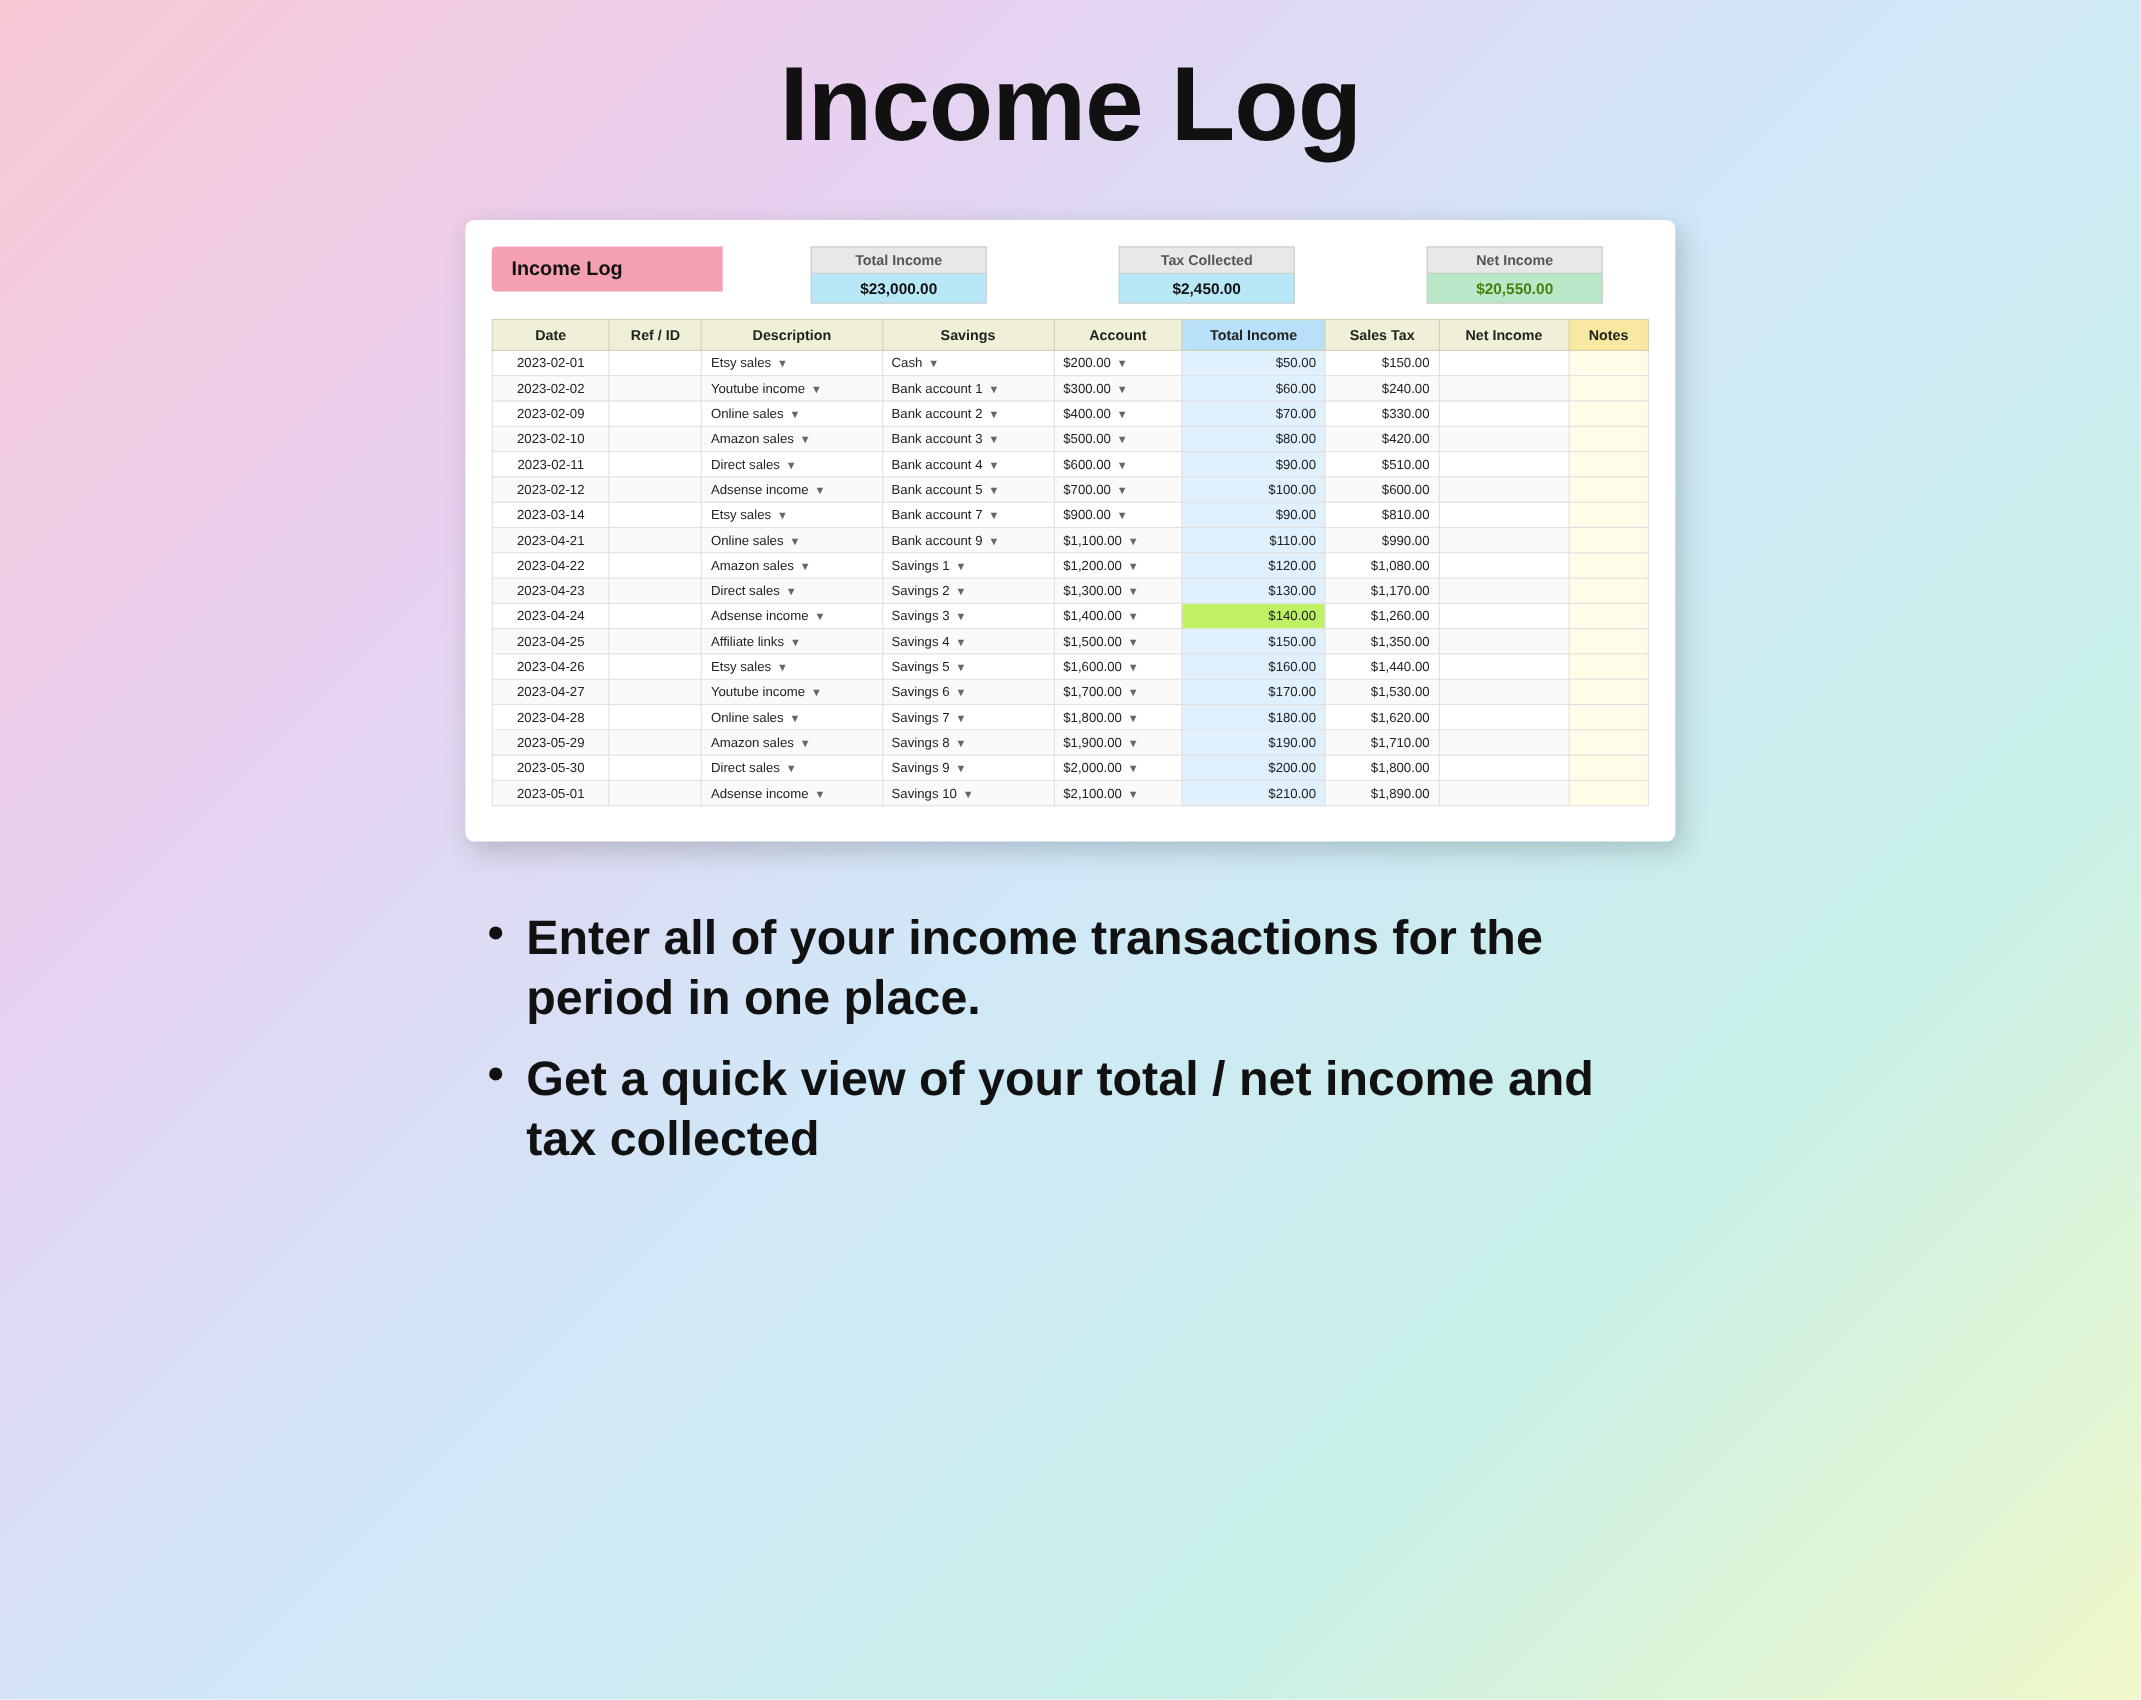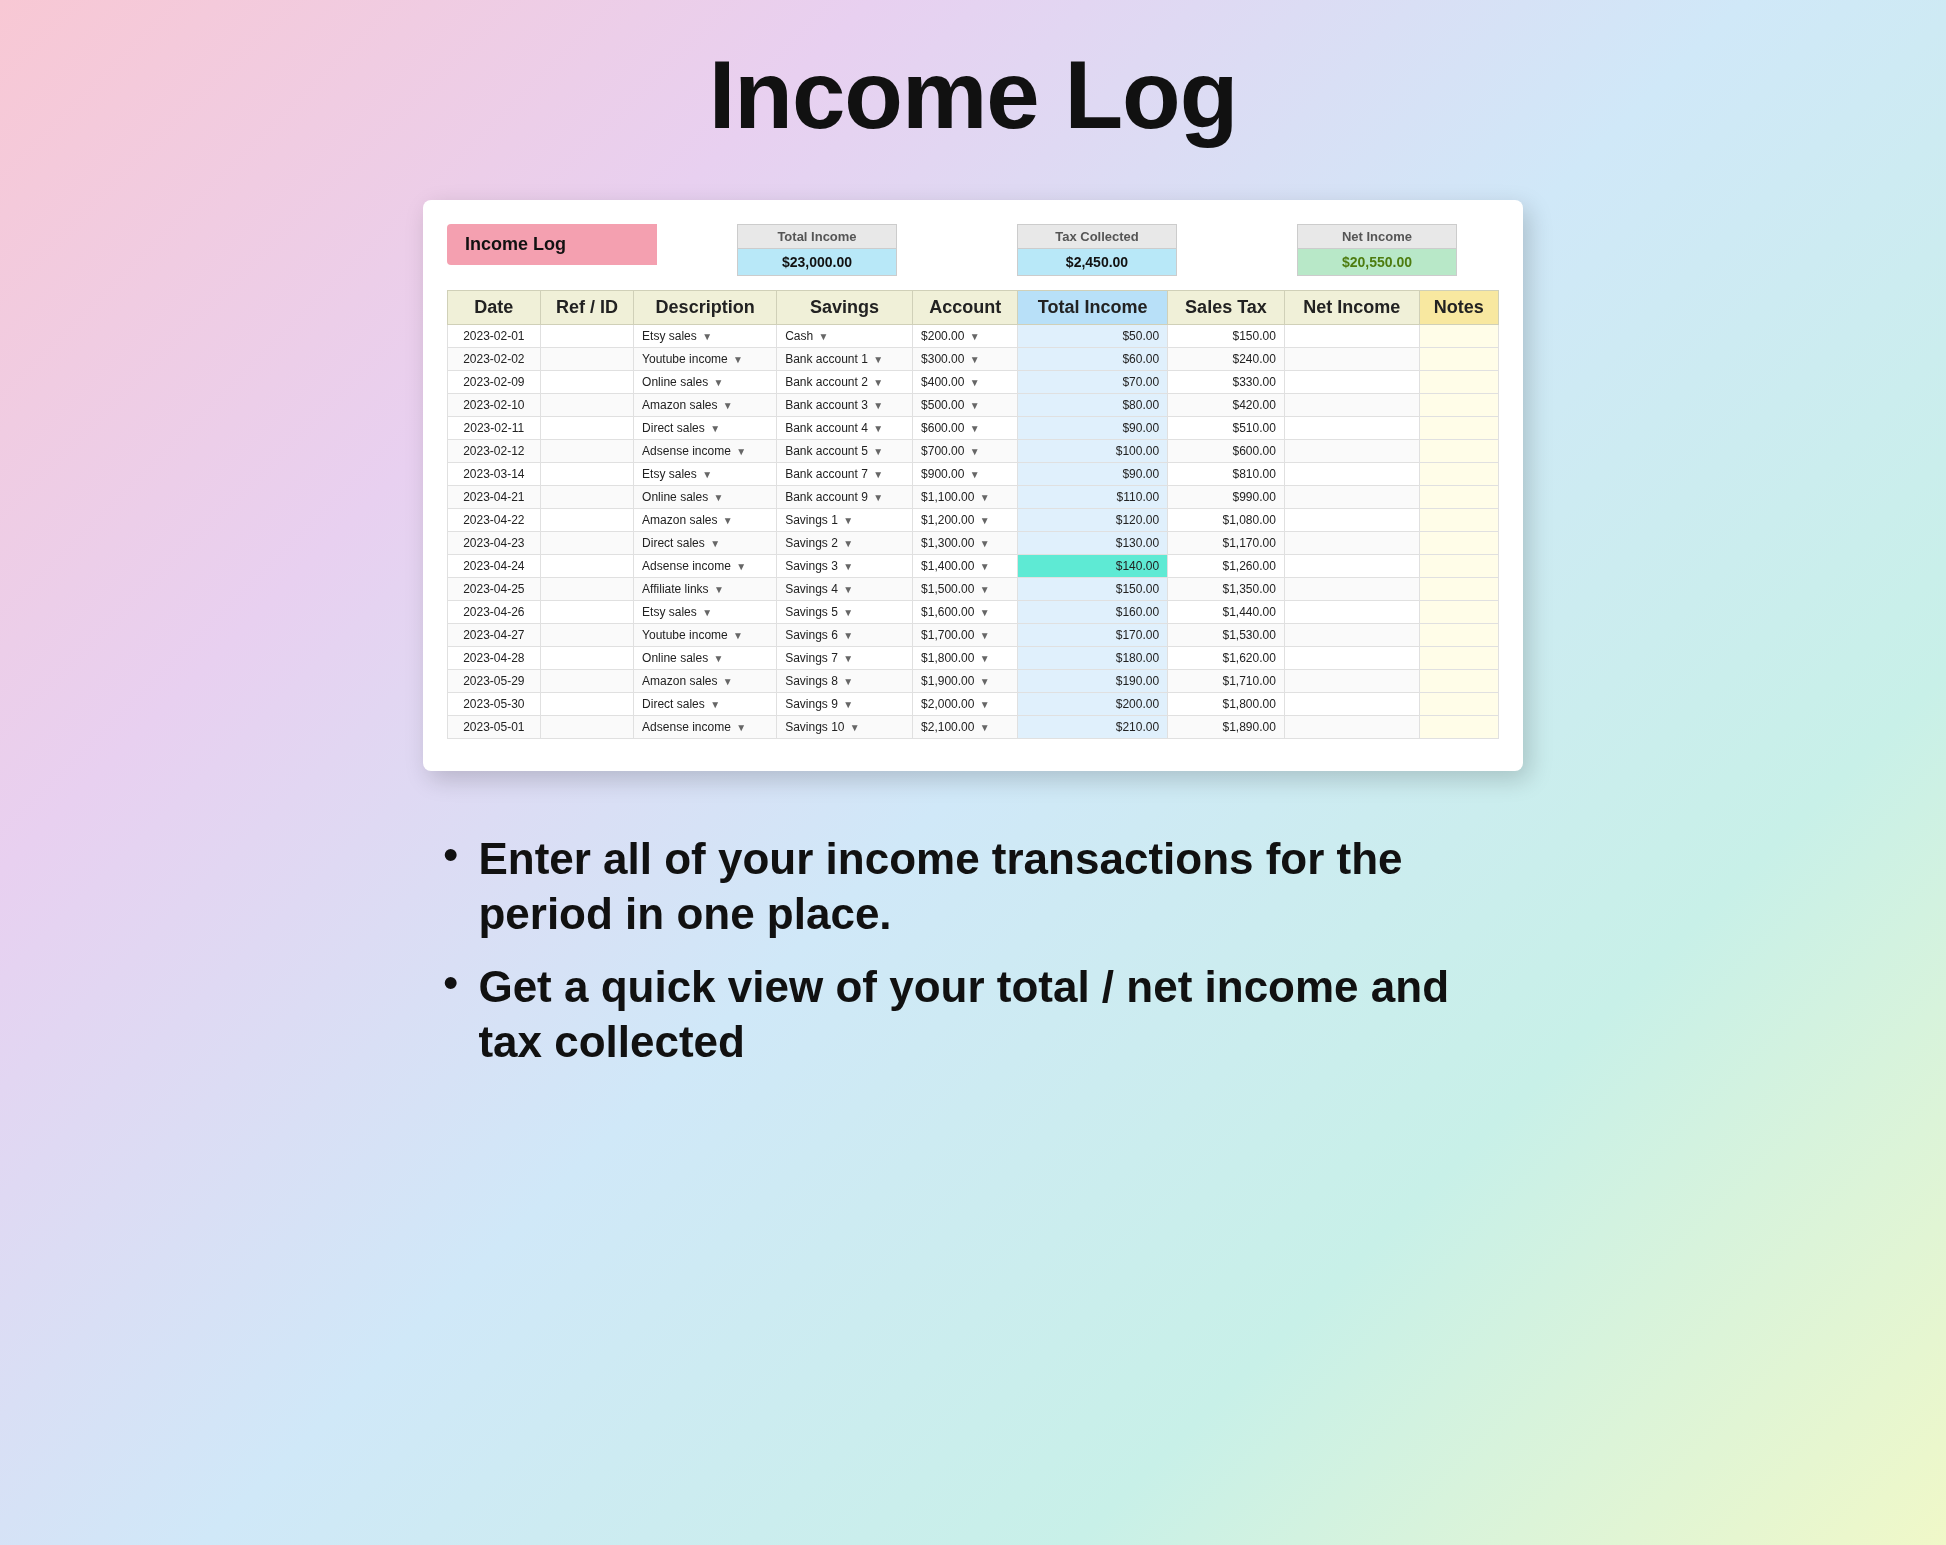--- a/index.html
+++ b/index.html
@@ -106,21 +106,21 @@
       border-collapse: collapse;
       font-size: 12.5px;
     }
 
     thead tr th {
       background: #f0f0d8;
       padding: 6px 8px;
       text-align: center;
       font-weight: 700;
       border: 1px solid #d0d0b8;
-      font-size: 18px;
+      font-size: 13px;
       color: #222;
     }
 
     thead tr th.th-income {
       background: #b8e0f8;
     }
 
     thead tr th.th-notes {
       background: #f8e8a0;
     }
@@ -332,21 +332,21 @@
           <td class="td-right">$1,170.00</td>
           <td class="td-right"></td>
           <td style="background: rgb(255, 253, 232);"></td>
         </tr>
         <tr>
           <td>2023-04-24</td>
           <td></td>
           <td class="td-desc">Adsense income <span class="dropdown-arrow">▼</span></td>
           <td class="td-desc">Savings 3 <span class="dropdown-arrow">▼</span></td>
           <td class="td-desc">$1,400.00 <span class="dropdown-arrow">▼</span></td>
-          <td class="td-right" style="background: #5eead4;">$140.00</td>
+          <td class="td-right" style="background: #bef264;">$140.00</td>
           <td class="td-right">$1,260.00</td>
           <td class="td-right"></td>
           <td style="background: rgb(255, 253, 232);"></td>
         </tr>
         <tr>
           <td>2023-04-25</td>
           <td></td>
           <td class="td-desc">Affiliate links <span class="dropdown-arrow">▼</span></td>
           <td class="td-desc">Savings 4 <span class="dropdown-arrow">▼</span></td>
           <td class="td-desc">$1,500.00 <span class="dropdown-arrow">▼</span></td>

